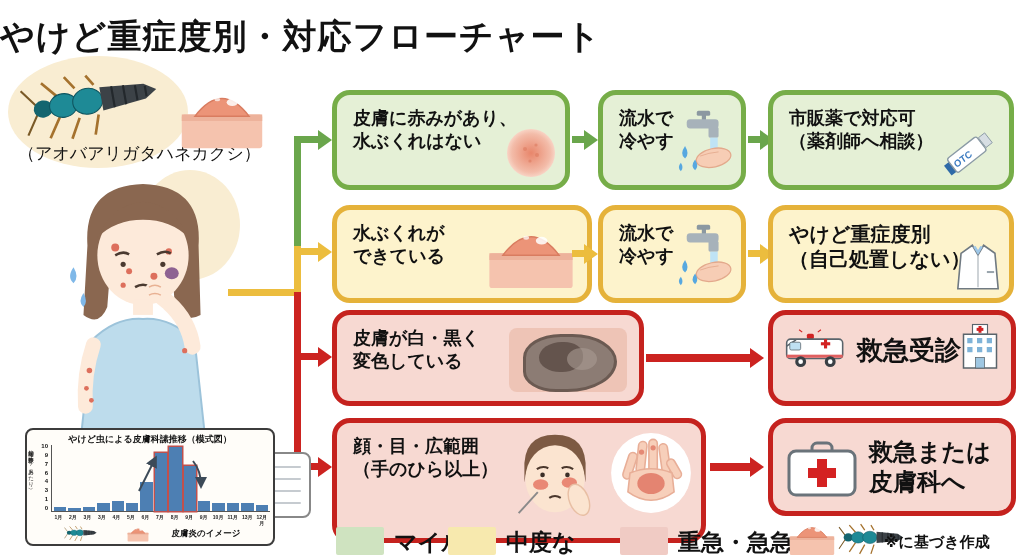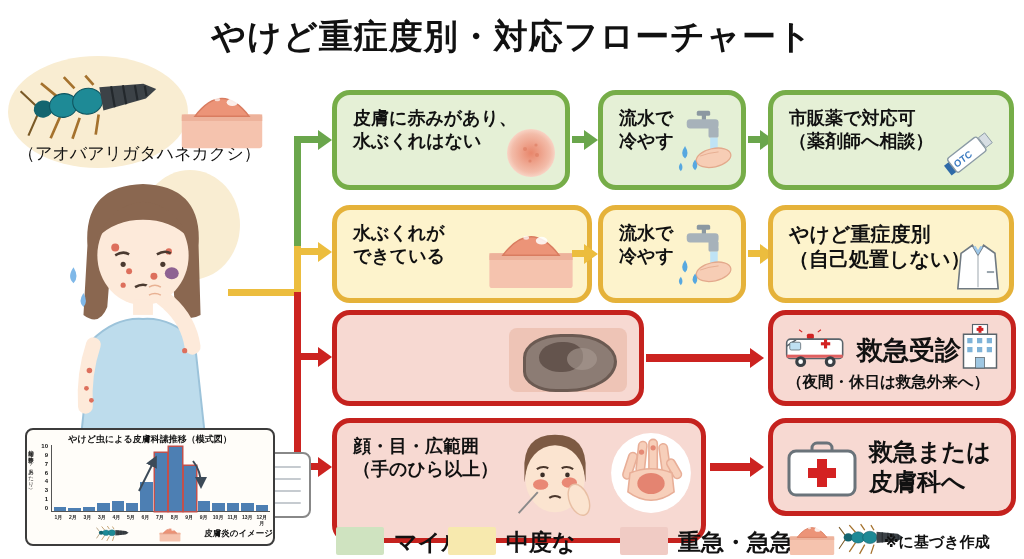--- a/index.html
+++ b/index.html
@@ -1,20 +1,20 @@
 <!DOCTYPE html>
 <html><head>
 <meta charset="utf-8">
 <style>
   html,body{margin:0;padding:0;}
   body{width:1024px;height:559px;background:#ffffff;overflow:hidden;position:relative;
        font-family:"Liberation Sans","DejaVu Sans",sans-serif;color:#111;}
   .abs{position:absolute;}
   
-  #title{left:0;top:14px;width:1024px;text-align:center;font-size:34px;font-weight:900;letter-spacing:1px;}
+  #title{left:0;top:14px;width:1024px;text-align:left;font-size:34px;font-weight:900;letter-spacing:1px;}
   
   .blob{background:#f9edd2;border-radius:50%;}
   
   .fbox{position:absolute;border:5px solid;border-radius:18px;box-sizing:border-box;}
   .mild{border-color:#76ad48;background:#e5f0d6;}
   .moderate{border-color:#e5b23a;background:#fdf3cc;}
   .severe{border-color:#c5221e;background:#f7d9d2;}
   .btxt{position:absolute;left:16px;top:12px;font-size:18px;font-weight:800;line-height:1.25;white-space:pre-line;}
   .subtxt{position:absolute;left:14px;bottom:8px;font-size:15.5px;font-weight:800;white-space:nowrap;}
   
@@ -34,21 +34,21 @@
         text-orientation:upright;color:#222;line-height:1;}
   #yticks{position:absolute;left:8px;top:13px;width:13px;height:68px;display:flex;flex-direction:column;
           justify-content:space-between;align-items:flex-end;font-size:6px;font-weight:700;}
   #plot{position:absolute;left:24px;top:15px;width:214px;height:66px;border-left:1px solid #555;
         border-bottom:1px solid #555;display:flex;align-items:flex-end;gap:2px;padding:0 2px;box-sizing:content-box;}
   .bar{flex:1;background:#4d7fb3;}
   .bar.hl{box-shadow:0 0 0 1.5px #c0504d;}
   #xlabels{position:absolute;left:24px;top:84px;width:218px;display:flex;}
   #xlabels div{flex:1;text-align:center;font-size:5px;font-weight:700;color:#222;}
   #chart-cap{position:absolute;left:0;top:93px;width:100%;height:22px;display:flex;align-items:center;
-             justify-content:flex-end;gap:22px;}
+             justify-content:center;gap:22px;}
   #chart-cap .cap-text{font-size:8.5px;font-weight:800;}
   .paper-line{position:absolute;left:8px;right:8px;height:2px;background:#c6cbd0;border-radius:1px;}
 </style>
 </head>
 <body>
 
 <svg width="0" height="0" style="position:absolute">
   <defs>
     <symbol id="sym-beetle" viewBox="0 0 140 70">
       <path d="M14,26 L2,10 M14,34 L2,52" stroke="#7a5a28" stroke-width="2" fill="none"></path>
@@ -208,20 +208,22 @@
 （自己処置しない）</div>
   <svg style="position:absolute;right:8px;bottom:6px;width:46px;height:50px;" viewBox="0 0 54 62">
     <path d="M6,14 L20,4 L27,16 L34,4 L48,14 L52,58 L2,58 Z" fill="#ffffff" stroke="#707a82" stroke-width="2"></path>
     <path d="M21,6 L27,16 L33,6 L30,5 L27,10 L24,5 Z" fill="#9ec7e8"></path>
     <path d="M27,16 L27,56" stroke="#aeb6bc" stroke-width="1.5"></path>
     <rect x="38" y="36" width="9" height="2.5" fill="#9aa5ad"></rect>
   </svg>
 </div>
 
 <div class="fbox severe" style="left:332px;top:310px;width:312px;height:96px;">
+  <div class="btxt">皮膚が白・黒く
+変色している</div>
   <div style="position:absolute;right:12px;top:13px;width:118px;height:64px;border-radius:8px;background:#eec4b6;overflow:hidden;">
     <div style="position:absolute;left:14px;top:6px;width:88px;height:52px;background:#8c7c74;border:3px solid #6b5a52;border-radius:46% 54% 60% 40%;"></div>
     <div style="position:absolute;left:30px;top:14px;width:44px;height:30px;background:#5a4a44;border-radius:55% 45% 50% 50%;opacity:.8;"></div>
     <div style="position:absolute;left:58px;top:20px;width:30px;height:22px;background:#a99b92;border-radius:50%;opacity:.6;"></div>
   </div>
 </div>
 <div class="abs abar r" style="left:646px;top:354px;width:104px;height:8px;"></div>
 <div class="abs tri trir" style="left:750px;top:348px;"></div>
 <div class="fbox severe" style="left:768px;top:310px;width:248px;height:96px;">
   <svg style="position:absolute;left:10px;top:14px;width:68px;height:42px;" viewBox="0 0 86 54">
@@ -245,21 +247,20 @@
       <rect x="25.5" y="6.5" width="9" height="4" fill="#d22222"></rect>
     <rect x="8" y="15" width="44" height="45" fill="#ffffff" stroke="#5a646b" stroke-width="2"></rect>
     <rect x="13" y="20" width="7" height="7" fill="#7fb3d8"></rect>
       <rect x="26" y="20" width="7" height="7" fill="#7fb3d8"></rect>
       <rect x="39" y="20" width="7" height="7" fill="#7fb3d8"></rect>
     <rect x="13" y="32" width="7" height="7" fill="#7fb3d8"></rect>
       <rect x="26" y="32" width="7" height="7" fill="#7fb3d8"></rect>
       <rect x="39" y="32" width="7" height="7" fill="#7fb3d8"></rect>
     <rect x="24" y="46" width="12" height="14" fill="#9fc7e2" stroke="#5a646b" stroke-width="1"></rect>
   </svg>
-  <div class="subtxt">（夜間・休日は救急外来へ）</div>
 </div>
 
 <div class="fbox severe" style="left:332px;top:418px;width:374px;height:125px;">
   <div class="btxt">顔・目・広範囲
 （手のひら以上）</div>
   <svg style="position:absolute;right:104px;top:6px;width:84px;height:88px;" viewBox="0 0 84 92">
     <path d="M10,44 Q8,6 42,6 Q76,6 74,44 L74,56 Q70,22 42,22 Q14,22 10,56 Z" fill="#7d5a43"></path>
     <ellipse cx="42" cy="52" rx="31" ry="35" fill="#fbe4d0"></ellipse>
     <ellipse cx="27" cy="58" rx="8" ry="5.5" fill="#e5705e" opacity=".8"></ellipse>
     <ellipse cx="57" cy="56" rx="8" ry="5.5" fill="#e5705e" opacity=".8"></ellipse>

